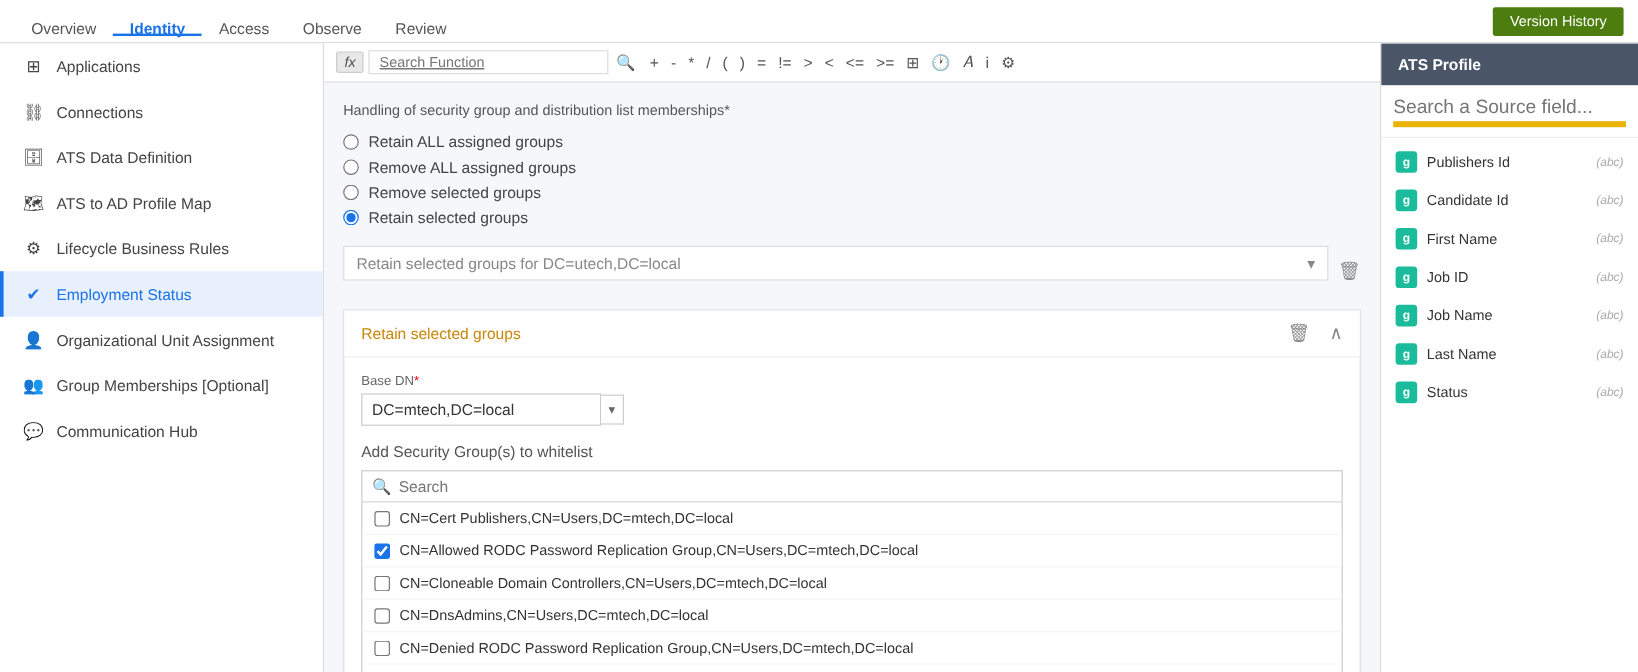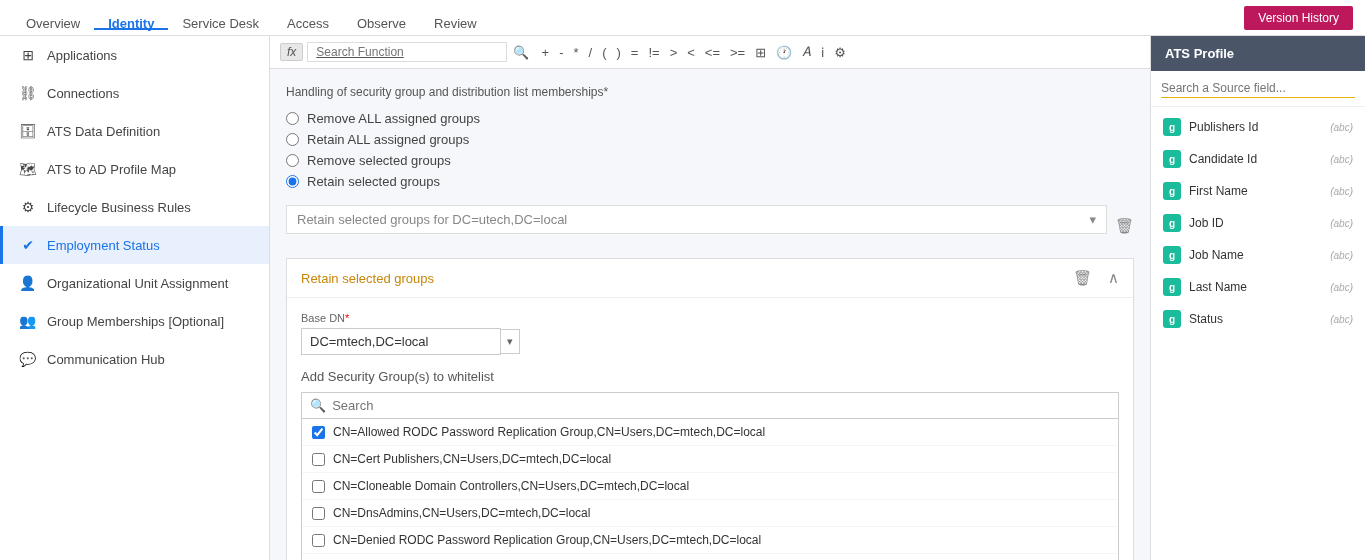--- a/index.html
+++ b/index.html
@@ -9,21 +9,21 @@
     .top-nav {
       display: flex; align-items: center; background: #fff; border-bottom: 1px solid #ddd;
       height: 36px; padding: 0 12px; position: relative;
     }
     .top-nav-item {
       padding: 0 14px; height: 24px; line-height: 36px; font-size: 13px; color: #555; cursor: pointer;
       border-bottom: 2px solid transparent;
     }
     .top-nav-item.active { color: #1a73e8; border-bottom: 2px solid #1a73e8; font-weight: 600; }
     .version-history-btn {
-      margin-left: auto; background: #be185d; color: #fff; border: none; padding: 5px 14px;
+      margin-left: auto; background: #4d7c0f; color: #fff; border: none; padding: 5px 14px;
       font-size: 12px; cursor: pointer; border-radius: 2px;
     }
 
     
     .layout { display: flex; height: calc(560px - 36px); }
 
     
     .sidebar {
       width: 270px; background: #fff; border-right: 1px solid #ddd;
       overflow-y: auto; flex-shrink: 0;
@@ -112,42 +112,41 @@
       width: 215px; background: #fff; border-left: 1px solid #ddd; flex-shrink: 0;
       overflow-y: auto;
     }
     .right-panel-header {
       background: #4a5568; color: #fff; padding: 10px 14px; font-size: 13px; font-weight: 600;
     }
     .right-search {
       padding: 8px 10px; border-bottom: 1px solid #eee;
     }
     .right-search input {
-      width: 100%; border: none; border-bottom: 1px solid #eab308; outline: none;
-      font-size: 12px; padding: 2px 0; color: #15803d;
+      width: 100%; border: none; border-bottom: 5px solid #eab308; outline: none;
+      font-size: 16px; padding: 2px 0; color: #15803d;
     }
     .field-list { padding: 4px 0; }
     .field-item {
       display: flex; align-items: center; padding: 7px 12px; gap: 8px; cursor: pointer;
     }
     .field-badge {
       background: #1abc9c; color: #fff; font-size: 10px; font-weight: bold;
       width: 18px; height: 18px; border-radius: 3px; display: flex; align-items: center;
       justify-content: center; flex-shrink: 0;
     }
     .field-name { font-size: 12px; color: #333; flex: 1; }
     .field-type { font-size: 10px; color: #aaa; font-style: italic; }
   </style>
 </head>
 <body>
 
 <nav class="top-nav">
   <div class="top-nav-item">Overview</div>
   <div class="top-nav-item active">Identity</div>
-  <div class="top-nav-item">Service Desk</div>
   <div class="top-nav-item">Access</div>
   <div class="top-nav-item">Observe</div>
   <div class="top-nav-item">Review</div>
   <button class="version-history-btn">Version History</button>
 </nav>
 
 <div class="layout">
 
   <aside class="sidebar">
     <div class="sidebar-item">
@@ -215,25 +214,25 @@
       </div>
     </div>
 
     <div class="content-area">
 
       <p class="section-label">Handling of security group and distribution list memberships*</p>
 
       <div class="radio-group">
         <label class="radio-item">
           <input type="radio" name="handling" style="">
-          <span>Remove ALL assigned groups</span>
+          <span>Retain ALL assigned groups</span>
         </label>
         <label class="radio-item">
           <input type="radio" name="handling" style="">
-          <span>Retain ALL assigned groups</span>
+          <span>Remove ALL assigned groups</span>
         </label>
         <label class="radio-item">
           <input type="radio" name="handling" style="">
           <span>Remove selected groups</span>
         </label>
         <label class="radio-item">
           <input type="radio" name="handling" checked="" style="">
           <span>Retain selected groups</span>
         </label>
       </div>
@@ -266,27 +265,27 @@
           </div>
 
           <p class="add-groups-label">Add Security Group(s) to whitelist</p>
 
           <div class="search-box">
             <span class="search-icon-small">🔍</span>
             <input type="text" placeholder="Search" style="">
           </div>
 
           <div class="groups-list">
+            <div class="group-item">
+              <input type="checkbox" style="">
+              <span>CN=Cert Publishers,CN=Users,DC=mtech,DC=local</span>
+            </div>
             <div class="group-item checked-item">
               <input type="checkbox" checked="" style="">
               <span>CN=Allowed RODC Password Replication Group,CN=Users,DC=mtech,DC=local</span>
-            </div>
-            <div class="group-item">
-              <input type="checkbox" style="">
-              <span>CN=Cert Publishers,CN=Users,DC=mtech,DC=local</span>
             </div>
             <div class="group-item">
               <input type="checkbox" style="">
               <span>CN=Cloneable Domain Controllers,CN=Users,DC=mtech,DC=local</span>
             </div>
             <div class="group-item">
               <input type="checkbox" style="">
               <span>CN=DnsAdmins,CN=Users,DC=mtech,DC=local</span>
             </div>
             <div class="group-item">

